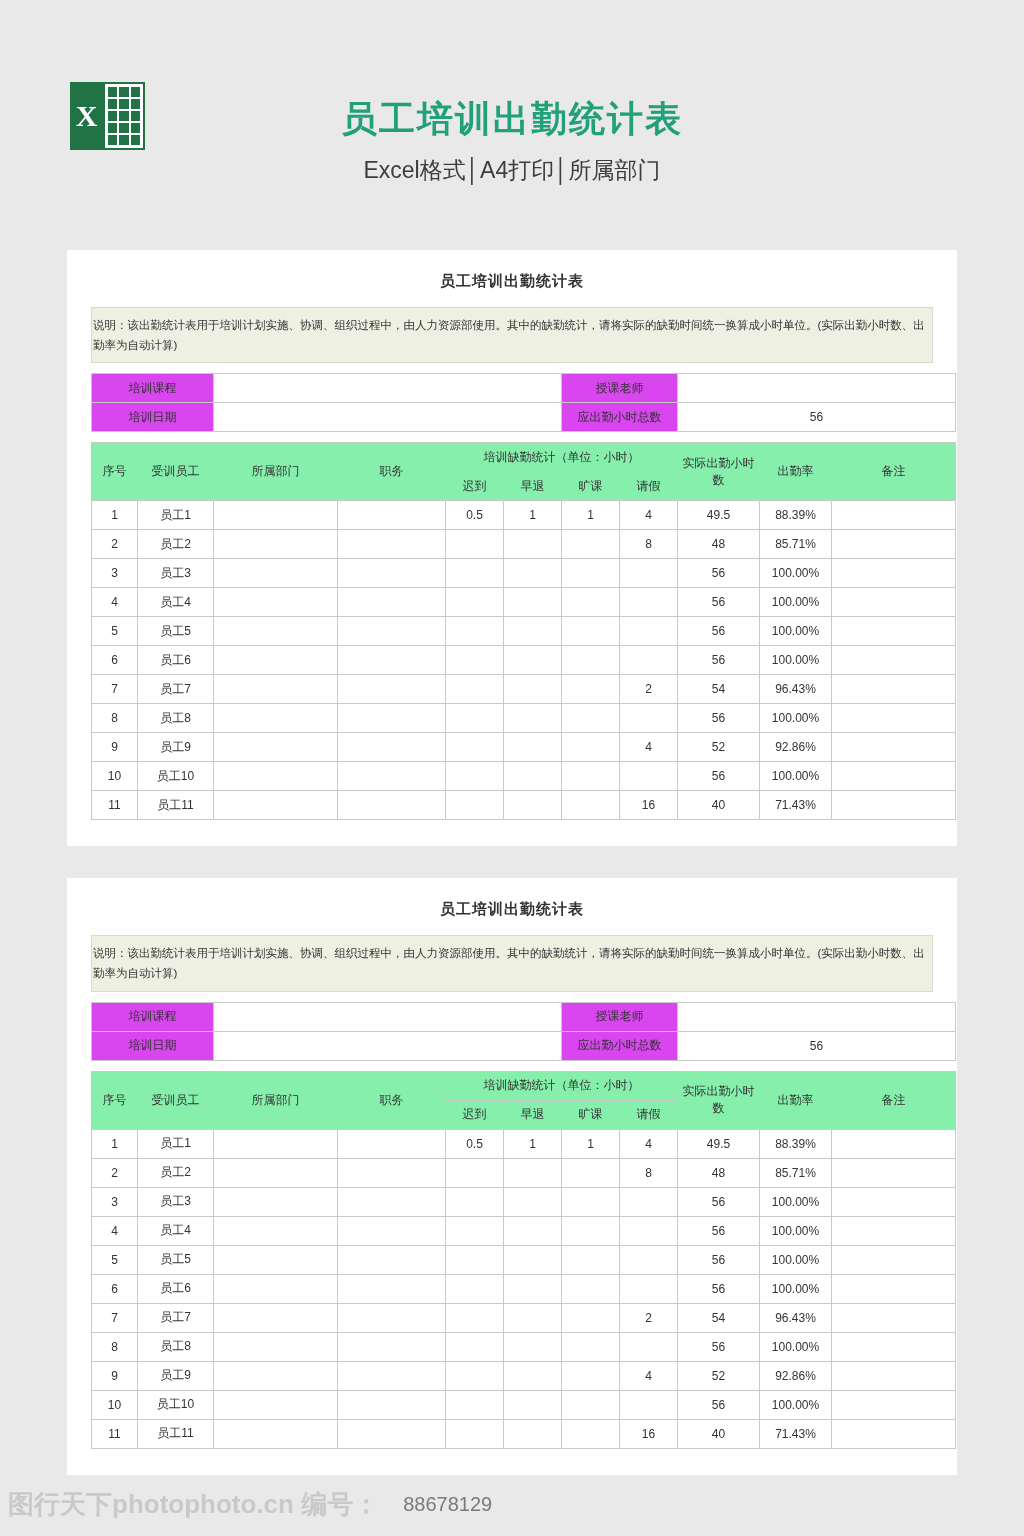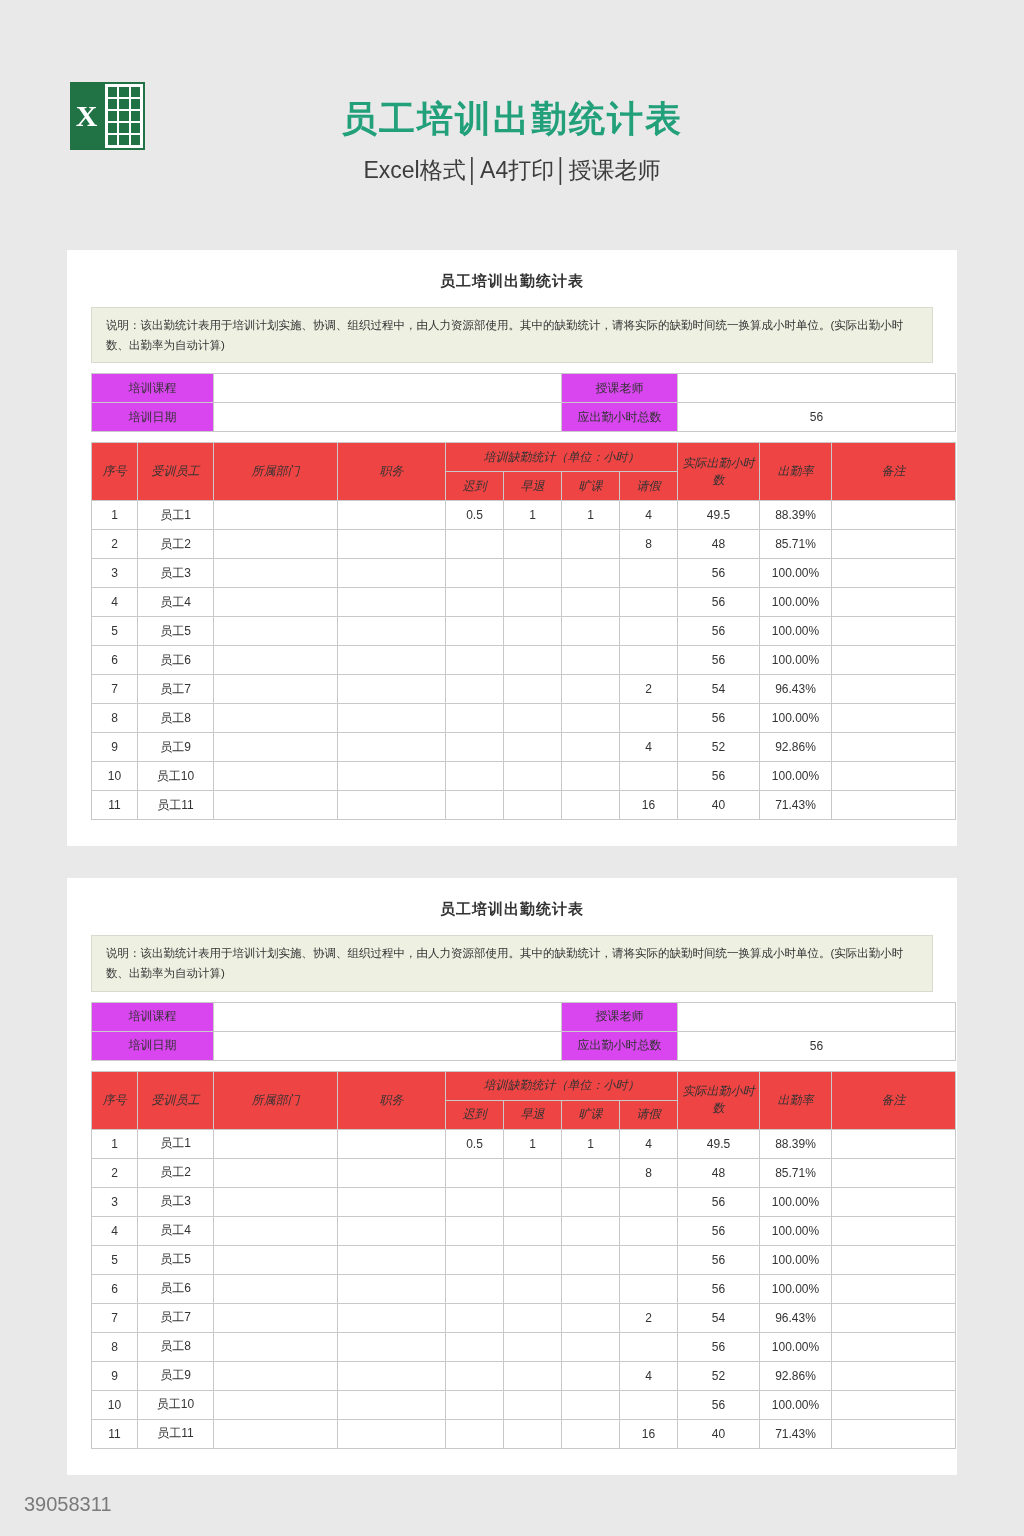--- a/index.html
+++ b/index.html
@@ -95,21 +95,21 @@
     color: #333333;
     margin-bottom: 16px;
     letter-spacing: 1px;
   }
   .note {
     border: 1px solid #d9d9cf;
     background: #eef0e2;
     font-size: 11.5px;
     line-height: 1.75;
     color: #333333;
-    padding: 7px 14px;
+    padding: 7px 1px;
     margin: 0 6px 0 6px;
     box-sizing: border-box;
   }
 
   table.grid {
     border-collapse: collapse;
     width: calc(100% - 12px);
     margin: 10px 6px 0 6px;
     table-layout: fixed;
   }
@@ -122,27 +122,26 @@
     text-align: center;
     font-weight: normal;
     vertical-align: middle;
   }
   .lbl {
     background: #d946ef;
     font-size: 12.5px;
     color: #333333;
   }
   .hdr th {
-    background: #ef4444;
+    background: #86efac;
     color: #ffffff;
     font-size: 12px;
     font-weight: normal;
     height: 25px;
     border: 1px solid #a8a8a8;
-    font-style: italic;
   }
   .hdr th.tall { height: 50px; }
   .bold { font-weight: bold; margin-top: 40px; }
   .rownum { font-size: 12px; }
   .num-col { width: 46px; }
   .name-col { width: 76px; }
   .dept-col { width: 124px; }
   .job-col { width: 108px; }
   .sub-col { width: 58px; }
   .act-col { width: 82px; }
@@ -190,21 +189,21 @@
         <span></span>
       <span></span>
         <span></span>
         <span></span>
       <span></span>
         <span></span>
         <span></span>
     </div>
   </div>
   <div class="title-main">员工培训出勤统计表</div>
-  <div class="title-sub">Excel格式│A4打印│授课老师</div>
+  <div class="title-sub">Excel格式│A4打印│所属部门</div>
 </div>
 
 <div class="sheet">
   <div class="sheet-title">员工培训出勤统计表</div>
   <div class="note">说明：该出勤统计表用于培训计划实施、协调、组织过程中，由人力资源部使用。其中的缺勤统计，请将实际的缺勤时间统一换算成小时单位。(实际出勤小时数、出勤率为自动计算)</div>
 
   <table class="grid">
     <colgroup>
       <col class="num-col">
         <col class="name-col">
@@ -622,14 +621,15 @@
           <td>16</td>
           <td class="bold">40</td>
           <td>71.43%</td>
           <td></td>
         </tr>
       </tbody>
   </table>
 </div>
 
 <div class="footer">
-  <span class="wm-id">39058311</span>
+  <span class="wm-text">图行天下photophoto.cn  编号：</span>
+  <span class="wm-id">88678129</span>
 </div>
 
 </body></html>

